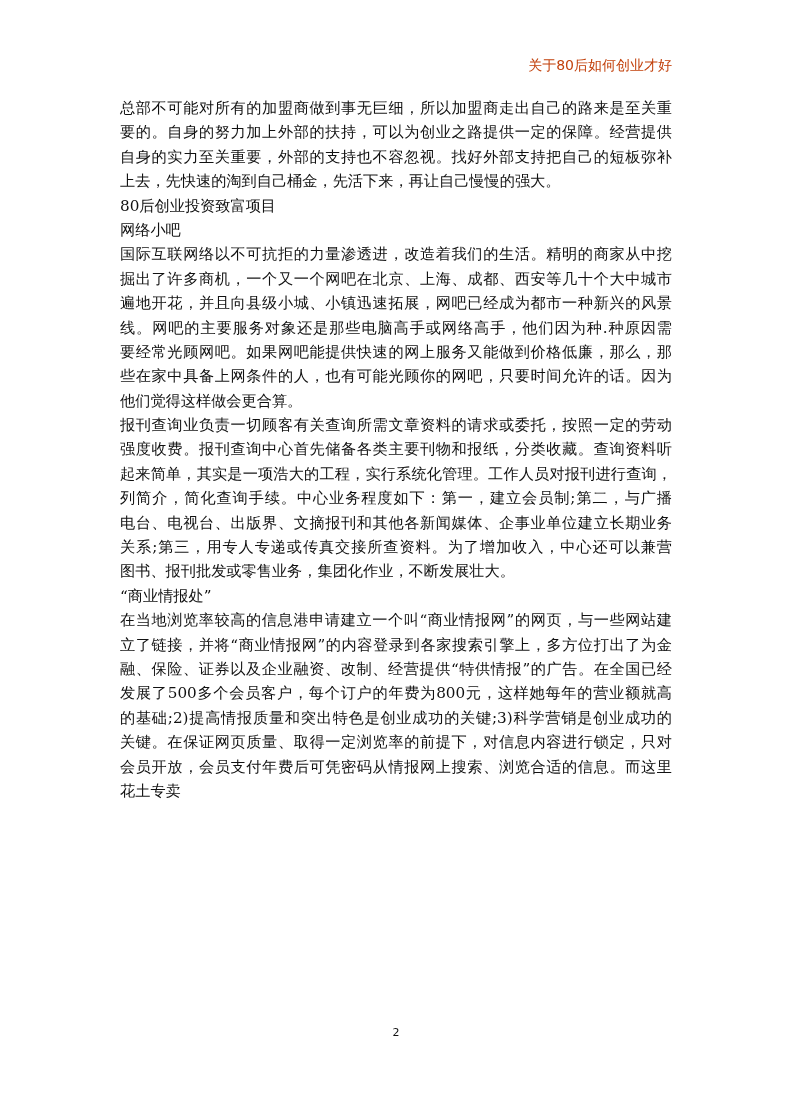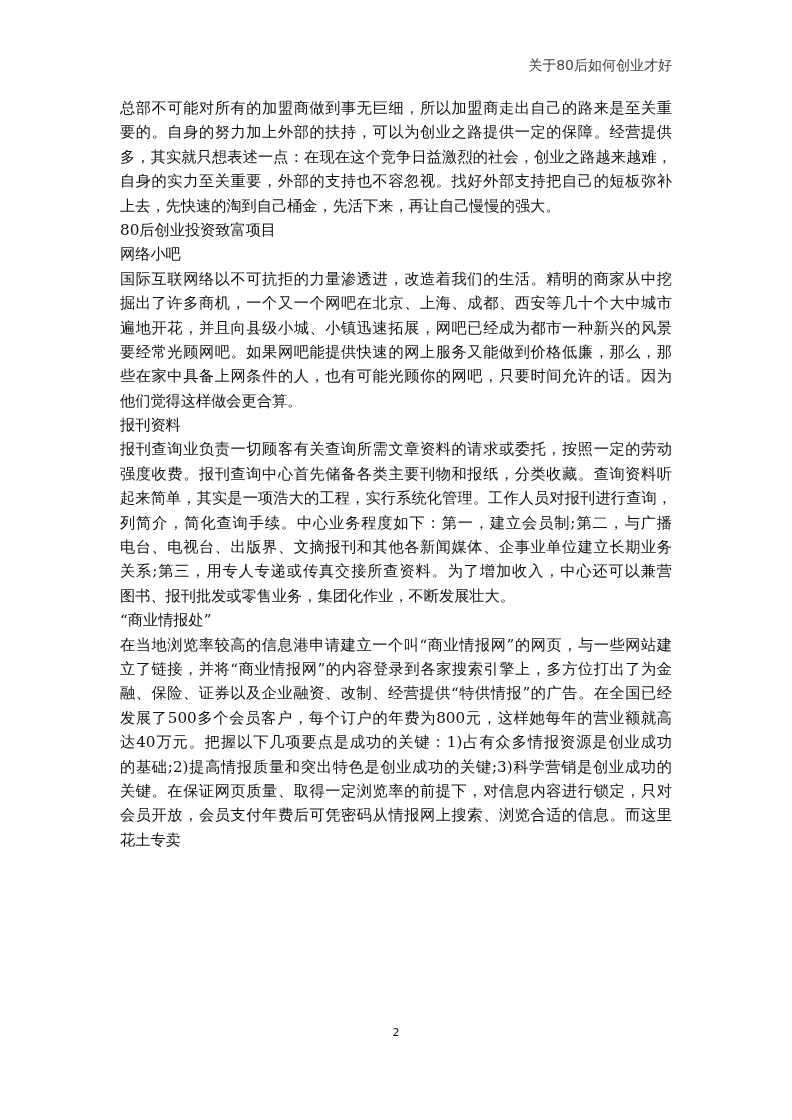--- a/index.html
+++ b/index.html
@@ -1,58 +1,56 @@
 <!DOCTYPE html>
 <html><head>
 <meta charset="utf-8">
 <style>
   html, body { margin: 0; padding: 0; background: #ffffff; }
   body { width: 792px; height: 1120px; position: relative; overflow: hidden;
          font-family: "DejaVu Serif", "Liberation Serif", serif; color: #111; }
   .header { position: absolute; top: 57px; right: 120px; font-size: 14px;
-            font-family: "DejaVu Sans", "Liberation Sans", sans-serif; color: #404040; }
+            font-family: "DejaVu Sans", "Liberation Sans", sans-serif; color: #c2410c; }
   .content { position: absolute; left: 120px; top: 96px; width: 552px; }
   .line { height: 24.4px; line-height: 24.4px; font-size: 15.2px; white-space: nowrap;
           overflow: visible; }
   .line.just { text-align: justify; text-align-last: justify; }
   .footer { position: absolute; top: 1026px; left: 0; width: 792px; text-align: center;
             font-size: 11px; font-family: "DejaVu Sans", "Liberation Sans", sans-serif; }
 </style>
 </head>
 <body>
 
 <div class="header">关于80后如何创业才好</div>
 
 <div class="content" id="content">
     <div class="line just">总部不可能对所有的加盟商做到事无巨细，所以加盟商走出自己的路来是至关重</div>
     <div class="line just">要的。自身的努力加上外部的扶持，可以为创业之路提供一定的保障。经营提供</div>
-    <div class="line just">多，其实就只想表述一点：在现在这个竞争日益激烈的社会，创业之路越来越难，</div>
     <div class="line just">自身的实力至关重要，外部的支持也不容忽视。找好外部支持把自己的短板弥补</div>
     <div class="line">上去，先快速的淘到自己桶金，先活下来，再让自己慢慢的强大。</div>
     <div class="line">80后创业投资致富项目</div>
     <div class="line">网络小吧</div>
     <div class="line just">国际互联网络以不可抗拒的力量渗透进，改造着我们的生活。精明的商家从中挖</div>
     <div class="line just">掘出了许多商机，一个又一个网吧在北京、上海、成都、西安等几十个大中城市</div>
     <div class="line just">遍地开花，并且向县级小城、小镇迅速拓展，网吧已经成为都市一种新兴的风景</div>
+    <div class="line just">线。网吧的主要服务对象还是那些电脑高手或网络高手，他们因为种.种原因需</div>
     <div class="line just">要经常光顾网吧。如果网吧能提供快速的网上服务又能做到价格低廉，那么，那</div>
     <div class="line just">些在家中具备上网条件的人，也有可能光顾你的网吧，只要时间允许的话。因为</div>
     <div class="line">他们觉得这样做会更合算。</div>
-    <div class="line">报刊资料</div>
     <div class="line just">报刊查询业负责一切顾客有关查询所需文章资料的请求或委托，按照一定的劳动</div>
     <div class="line just">强度收费。报刊查询中心首先储备各类主要刊物和报纸，分类收藏。查询资料听</div>
     <div class="line just">起来简单，其实是一项浩大的工程，实行系统化管理。工作人员对报刊进行查询，</div>
     <div class="line just">列简介，简化查询手续。中心业务程度如下：第一，建立会员制;第二，与广播</div>
     <div class="line just">电台、电视台、出版界、文摘报刊和其他各新闻媒体、企事业单位建立长期业务</div>
     <div class="line just">关系;第三，用专人专递或传真交接所查资料。为了增加收入，中心还可以兼营</div>
     <div class="line">图书、报刊批发或零售业务，集团化作业，不断发展壮大。</div>
     <div class="line">“商业情报处”</div>
     <div class="line just">在当地浏览率较高的信息港申请建立一个叫“商业情报网”的网页，与一些网站建</div>
     <div class="line just">立了链接，并将“商业情报网”的内容登录到各家搜索引擎上，多方位打出了为金</div>
     <div class="line just">融、保险、证券以及企业融资、改制、经营提供“特供情报”的广告。在全国已经</div>
     <div class="line just">发展了500多个会员客户，每个订户的年费为800元，这样她每年的营业额就高</div>
-    <div class="line just">达40万元。把握以下几项要点是成功的关键：1)占有众多情报资源是创业成功</div>
     <div class="line just">的基础;2)提高情报质量和突出特色是创业成功的关键;3)科学营销是创业成功的</div>
     <div class="line just">关键。在保证网页质量、取得一定浏览率的前提下，对信息内容进行锁定，只对</div>
     <div class="line just">会员开放，会员支付年费后可凭密码从情报网上搜索、浏览合适的信息。而这里</div>
     <div class="line">花土专卖</div>
   </div>
 
 <div class="footer">2</div>
 
 </body></html>

